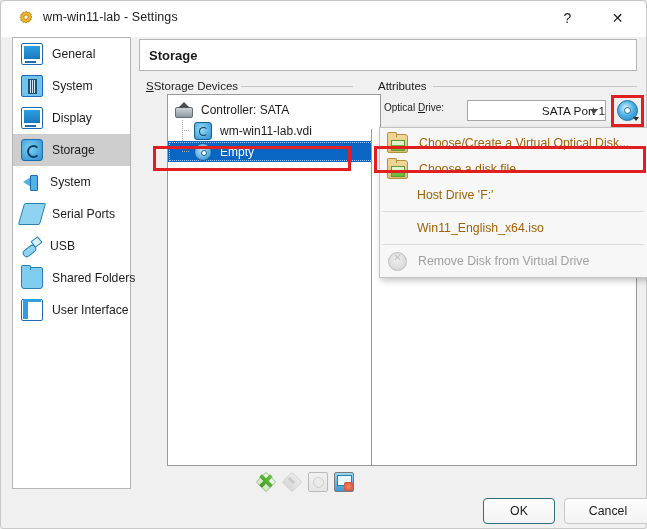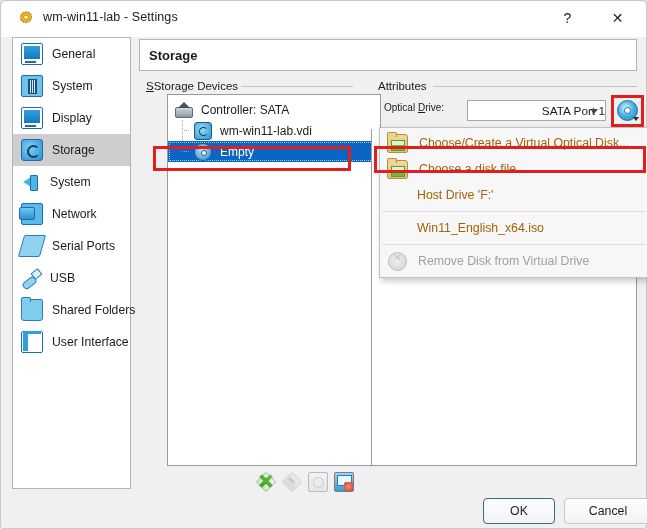--- a/index.html
+++ b/index.html
@@ -499,24 +499,20 @@
       </div>
       <div class="side-item selected">
         <span class="ico ic-disk"></span>
         <span class="lbl">Storage</span>
       </div>
       <div class="side-item">
         <span class="ico ic-speaker"></span>
         <span class="lbl">System</span>
       </div>
       <div class="side-item">
-        <span class="ico ic-net"></span>
-        <span class="lbl">Network</span>
-      </div>
-      <div class="side-item">
         <span class="ico ic-serial"></span>
         <span class="lbl">Serial Ports</span>
       </div>
       <div class="side-item">
         <span class="ico ic-usb"></span>
         <span class="lbl">USB</span>
       </div>
       <div class="side-item">
         <span class="ico ic-folder"></span>
         <span class="lbl">Shared Folders</span>

